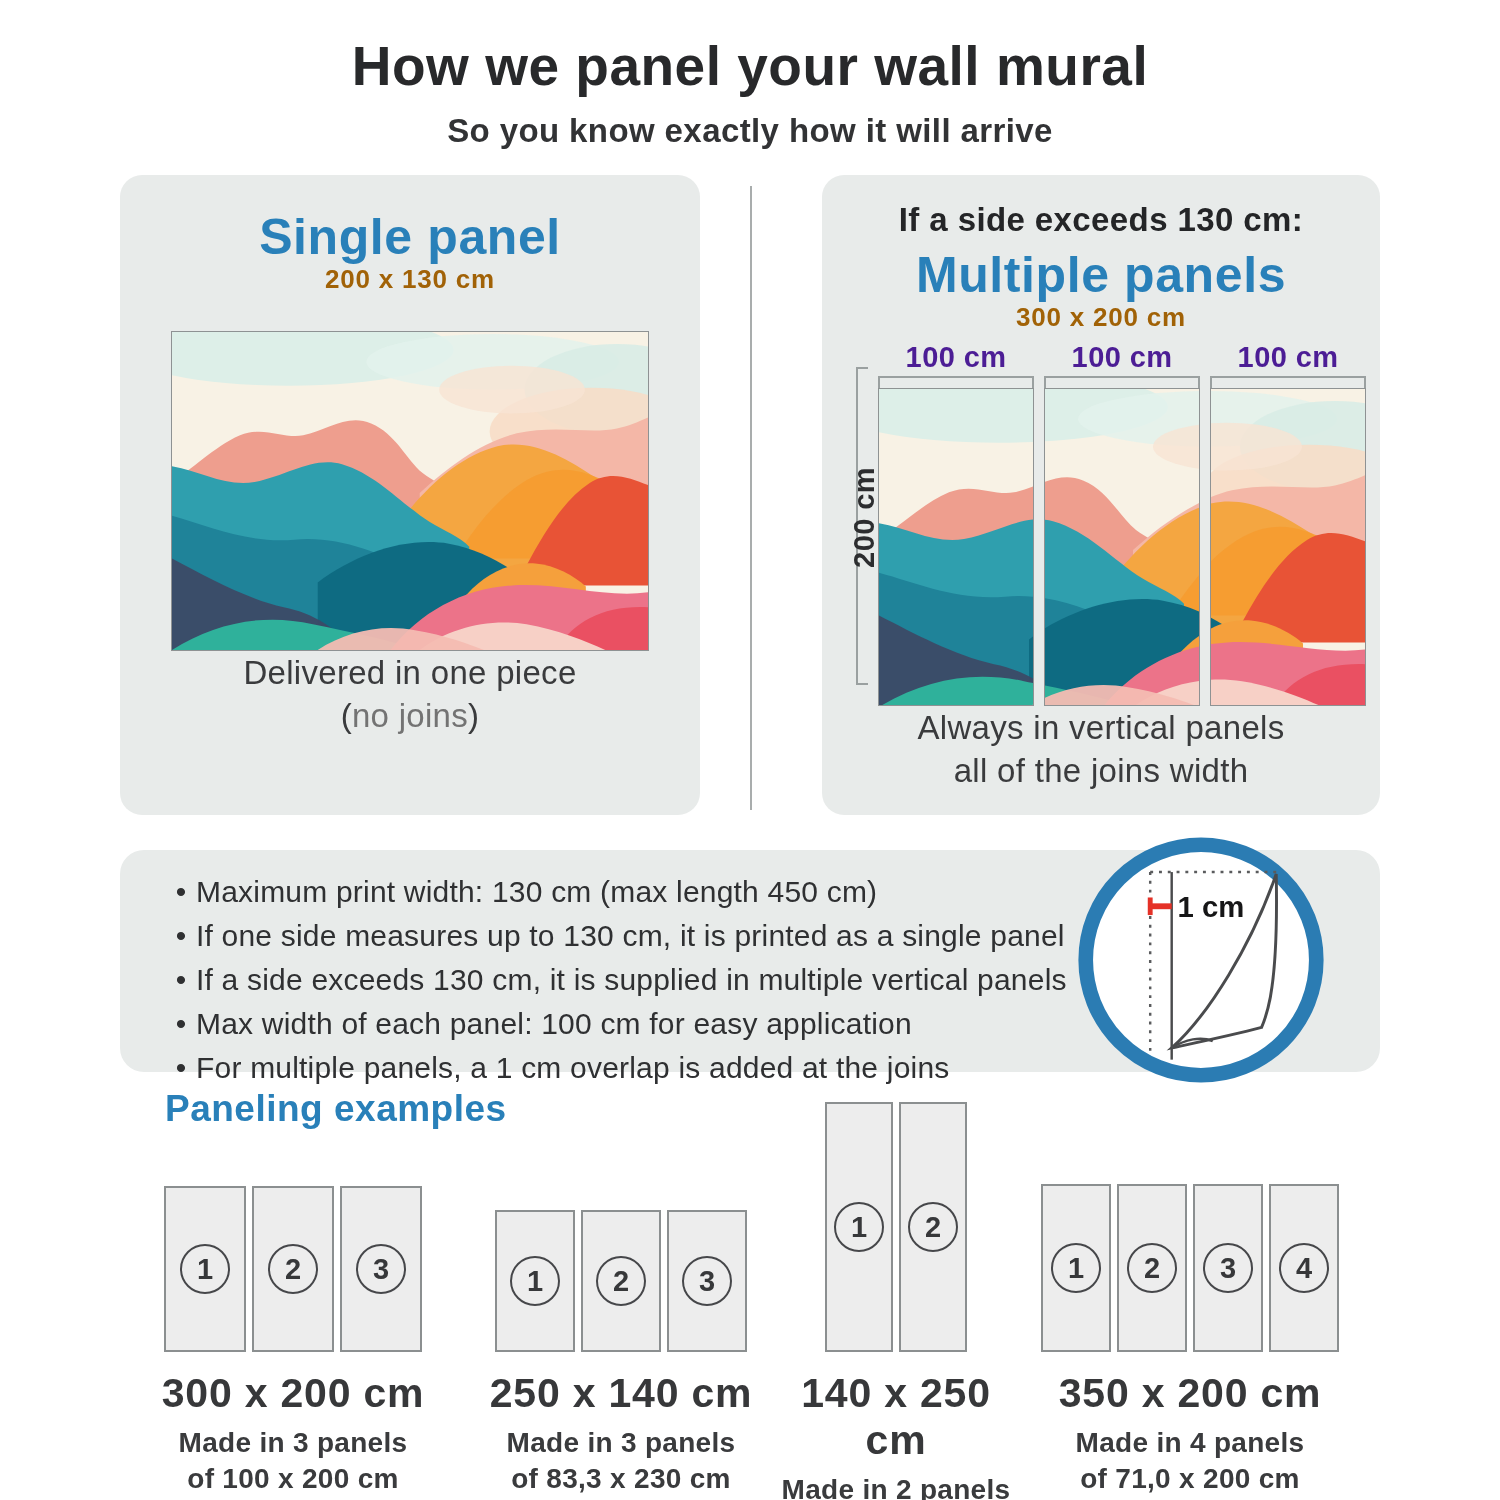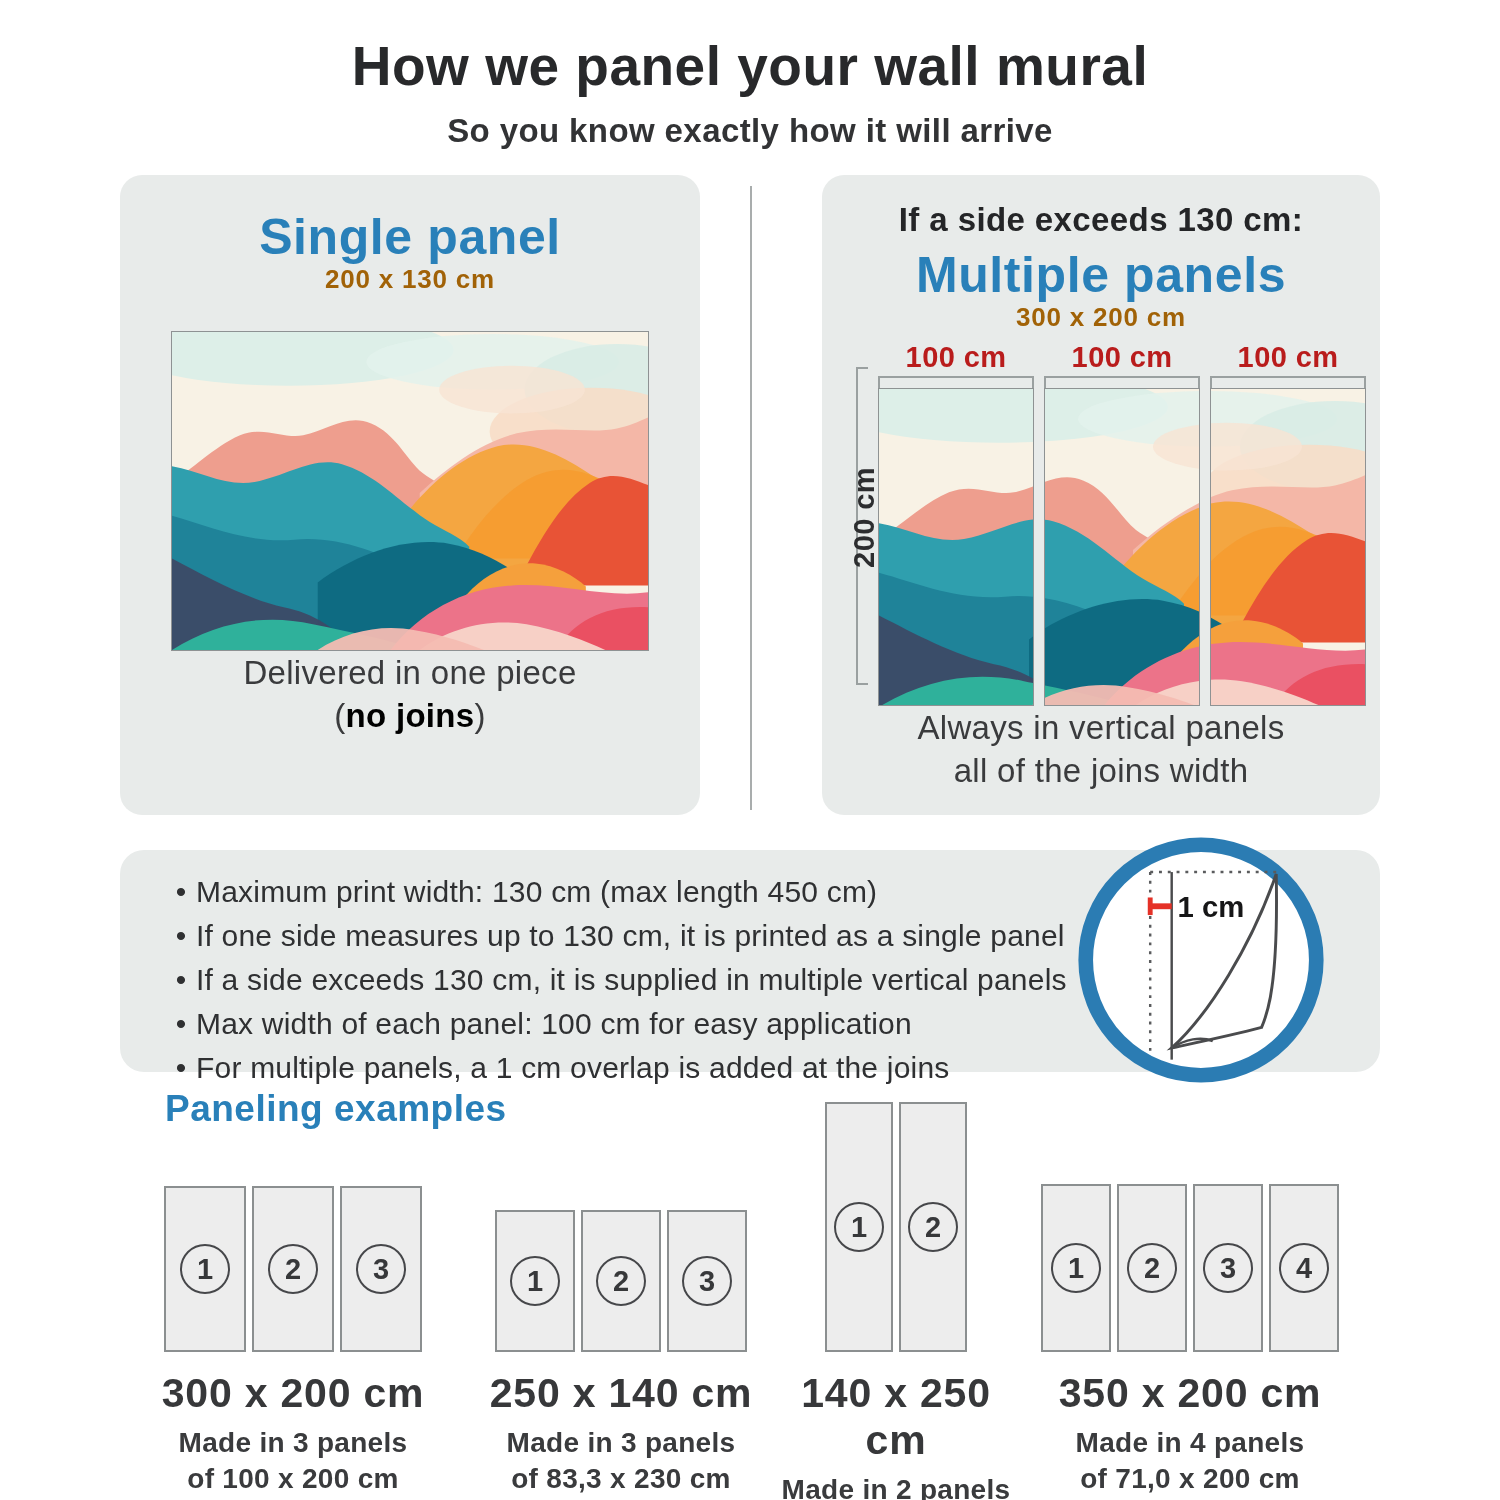--- a/index.html
+++ b/index.html
@@ -14,27 +14,27 @@
   .subtitle{margin-top:14px;font-size:33px;font-weight:600;color:#323335;letter-spacing:.4px;}
   
   .card{position:absolute;top:175px;height:640px;background:#e8ebea;border-radius:22px;text-align:center;padding-top:26px;}
   .card-left{left:120px;width:580px;}
   .card-right{left:822px;width:558px;}
   .divider{position:absolute;left:750px;top:186px;width:2px;height:624px;background:#a9adad;}
   .condition{font-size:33px;font-weight:bold;color:#242527;letter-spacing:.4px;}
   .panel-name{margin-top:10px;font-size:50px;font-weight:bold;color:#2980b9;letter-spacing:.6px;line-height:1.05;}
   .card-size{font-size:26px;font-weight:bold;color:#a16207;letter-spacing:.8px;}
   .card-footer{font-size:33px;color:#3a3b3d;line-height:1.32;letter-spacing:.3px;}
-  .hl-blue{color:#000000;font-weight:bold;}
+  .hl-blue{color:#737373;font-weight:normal;}
   
   .mural-single{margin:36px auto 0 auto;width:478px;height:320px;border:1px solid #8e9293;background:#f8f2e5;font-size:0;}
   
   .measure-zone{position:relative;margin-top:8px;margin-left:56px;width:488px;}
   .width-labels{display:flex;gap:10px;}
-  .width-labels .wl{width:156px;text-align:center;font-size:29px;font-weight:600;color:#b91c1c;letter-spacing:.4px;}
+  .width-labels .wl{width:156px;text-align:center;font-size:29px;font-weight:600;color:#4c1d95;letter-spacing:.4px;}
   .top-brackets{display:flex;gap:10px;margin-top:2px;}
   .top-brackets .tb{width:156px;height:12px;border-top:2px solid #9aa0a0;border-left:2px solid #9aa0a0;border-right:2px solid #9aa0a0;}
   .panels-strip{display:flex;gap:10px;margin-top:0;}
   .mural-panel{width:156px;height:318px;border:1px solid #8e9293;overflow:hidden;background:#f8f2e5;font-size:0;}
   .left-bracket{position:absolute;left:-22px;top:26px;width:12px;height:318px;border-left:2px solid #9aa0a0;border-top:2px solid #9aa0a0;border-bottom:2px solid #9aa0a0;}
   .height-label{position:absolute;left:-64px;top:160px;transform:rotate(-90deg);transform-origin:center;font-size:29px;font-weight:600;color:#2c2d2f;letter-spacing:.4px;white-space:nowrap;}
   
   .spec-band{position:absolute;top:850px;left:120px;width:1260px;height:222px;background:#e8ebea;border-radius:24px;padding:24px 0 0 46px;}
   .spec-list{list-style:none;margin:0;padding:0;}
   .spec-list li{display:flex;font-size:30px;color:#2f3032;line-height:35px;margin-bottom:9px;letter-spacing:.2px;max-width:950px;}

